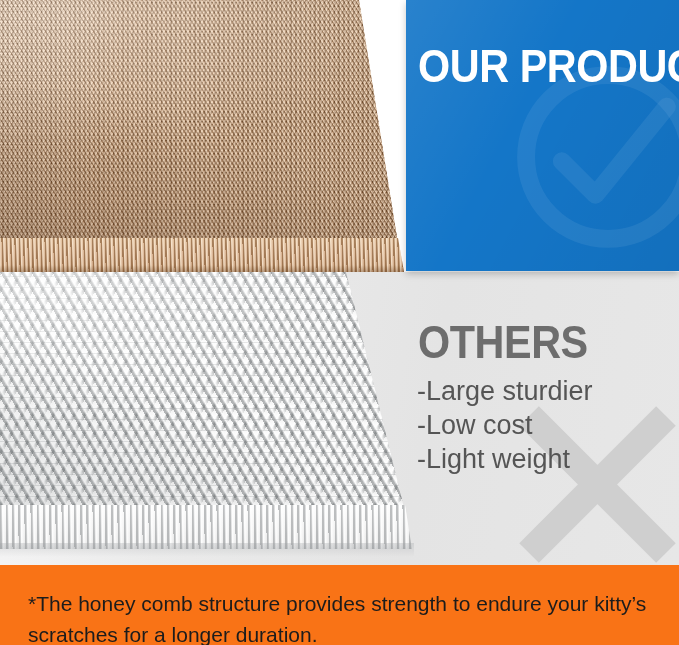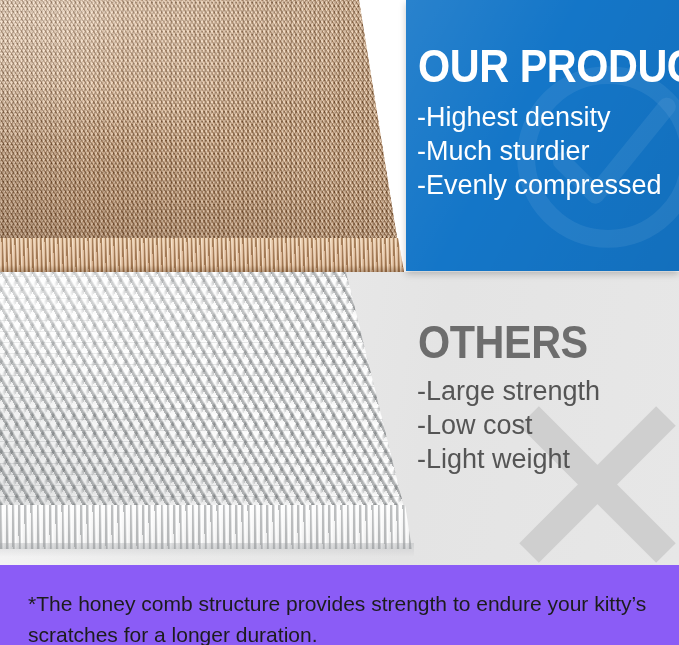--- a/index.html
+++ b/index.html
@@ -81,21 +81,21 @@
   #others-bullets{
     left:417px;top:374px;
     font-size:27px;
     color:#555555;
   }
   .bullets div{height:34px;}
 
   
   .footer{
     position:absolute;left:0;top:565px;width:679px;height:80px;
-    background:#8b5cf6;
+    background:#f97316;
   }
   .footer-text{
     position:absolute;left:28px;top:23px;width:630px;
     font-size:21px;line-height:31px;color:#1c1c1c;
   }
 
   
   .tan-pad{
     position:absolute;left:-6px;top:-6px;width:412px;height:250px;
     clip-path:polygon(0 0, 364px 0, 404px 250px, 0 250px);
@@ -225,30 +225,25 @@
         <path d="M56 104 L88 136 L156 52" fill="none" stroke="#ffffff" stroke-opacity="0.14" stroke-width="17" stroke-linecap="round" stroke-linejoin="round"></path>
       </svg>
     </div>
 
     <svg class="x-wm" viewBox="0 0 200 200">
       <path d="M26 26 L174 174 M174 26 L26 174" fill="none" stroke="#c9c9c9" stroke-opacity="0.95" stroke-width="30" stroke-linecap="butt"></path>
     </svg>
 
     <div class="headline" id="our-product-title">OUR PRODUCT</div>
 
-    <div class="bullets" id="our-product-bullets">
-      <div>-Highest density</div>
-      <div>-Much sturdier</div>
-      <div>-Evenly compressed</div>
-    </div>
 
     <div class="headline" id="others-title">OTHERS</div>
 
     <div class="bullets" id="others-bullets">
-      <div>-Large strength</div>
+      <div>-Large sturdier</div>
       <div>-Low cost</div>
       <div>-Light weight</div>
     </div>
 
   </div>
 
   <div class="footer">
     <div class="footer-text">*The honey comb structure provides strength to endure your kitty’s scratches for a longer duration.</div>
   </div>
 

